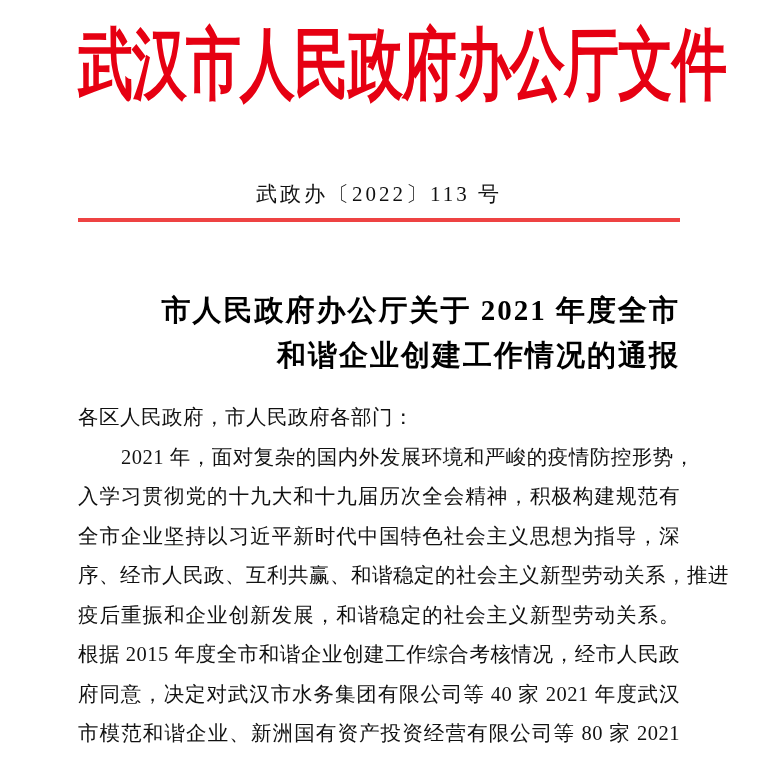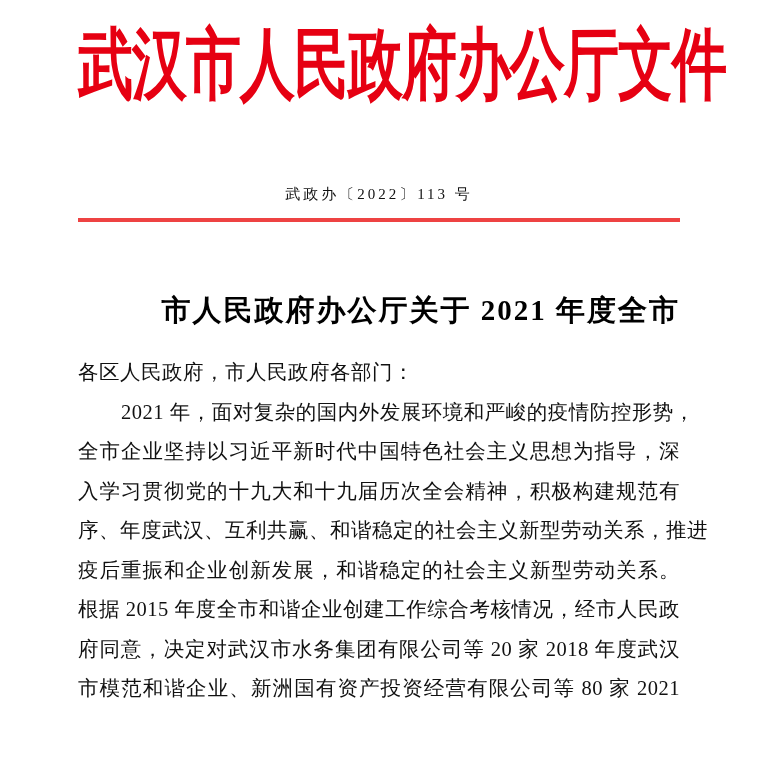--- a/index.html
+++ b/index.html
@@ -29,21 +29,21 @@
     white-space: nowrap;
     transform: scaleY(1.42);
     transform-origin: center center;
     color: #e60012;
     font-family: "Liberation Serif", "DejaVu Serif", serif;
   }
   
   .doc-number {
     margin-top: 74px;
     text-align: center;
-    font-size: 15px;
+    font-size: 21px;
     line-height: 21px;
     letter-spacing: 3px;
     color: #111111;
   }
   
   .red-rule {
     margin-top: 13px;
     height: 4px;
     width: 100%;
     background: #ee4343;
@@ -86,27 +86,28 @@
 <div class="page">
 
   <div class="masthead">武汉市人民政府办公厅文件</div>
 
   <div class="doc-number">武政办〔2022〕113 号</div>
 
   <div class="red-rule"></div>
 
   <div class="doc-title">
     <div>市人民政府办公厅关于 2021 年度全市</div>
+    <div>和谐企业创建工作情况的通报</div>
   </div>
 
   <div class="body-text">
     <div class="body-line no-justify">各区人民政府，市人民政府各部门：</div>
     <div class="body-line indent">2021 年，面对复杂的国内外发展环境和严峻的疫情防控形势，</div>
+    <div class="body-line">入学习贯彻党的十九大和十九届历次全会精神，积极构建规范有</div>
     <div class="body-line">全市企业坚持以习近平新时代中国特色社会主义思想为指导，深</div>
-    <div class="body-line">入学习贯彻党的十九大和十九届历次全会精神，积极构建规范有</div>
-    <div class="body-line">序、年度武汉、互利共赢、和谐稳定的社会主义新型劳动关系，推进</div>
+    <div class="body-line">序、经市人民政、互利共赢、和谐稳定的社会主义新型劳动关系，推进</div>
     <div class="body-line">疫后重振和企业创新发展，和谐稳定的社会主义新型劳动关系。</div>
     <div class="body-line">根据 2015 年度全市和谐企业创建工作综合考核情况，经市人民政</div>
-    <div class="body-line">府同意，决定对武汉市水务集团有限公司等 20 家 2018 年度武汉</div>
+    <div class="body-line">府同意，决定对武汉市水务集团有限公司等 40 家 2021 年度武汉</div>
     <div class="body-line">市模范和谐企业、新洲国有资产投资经营有限公司等 80 家 2021</div>
   </div>
 
 </div>
 
 </body></html>

